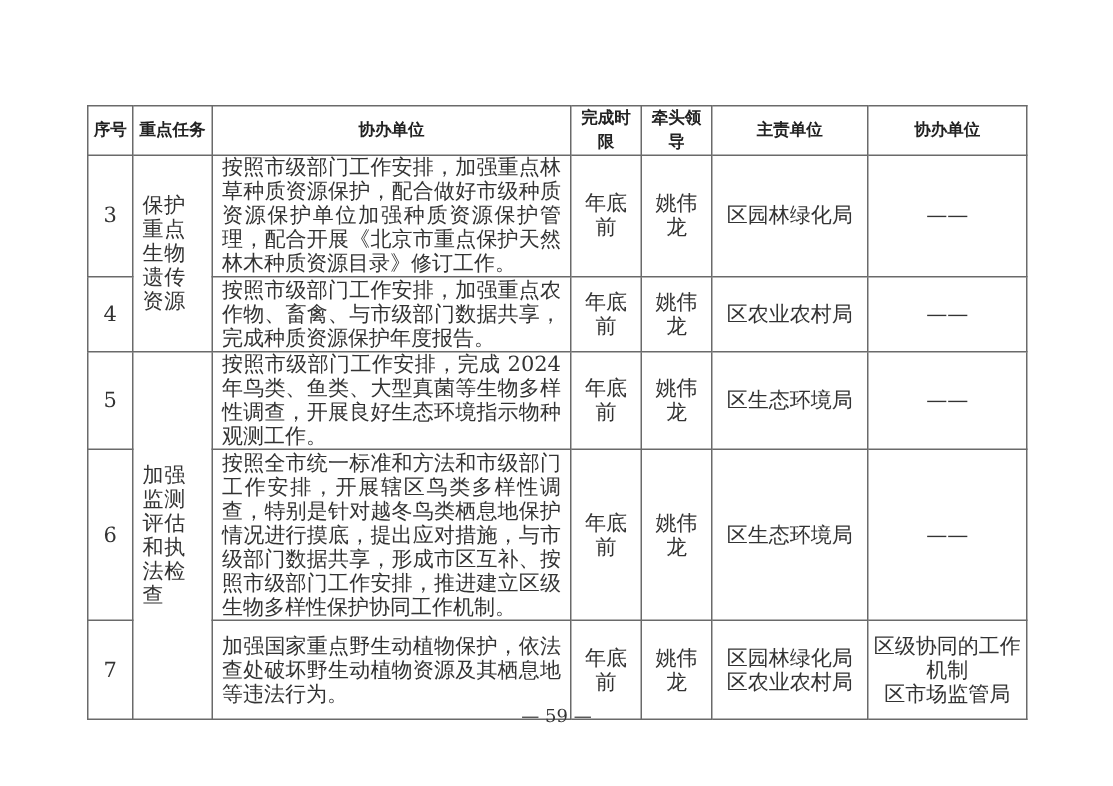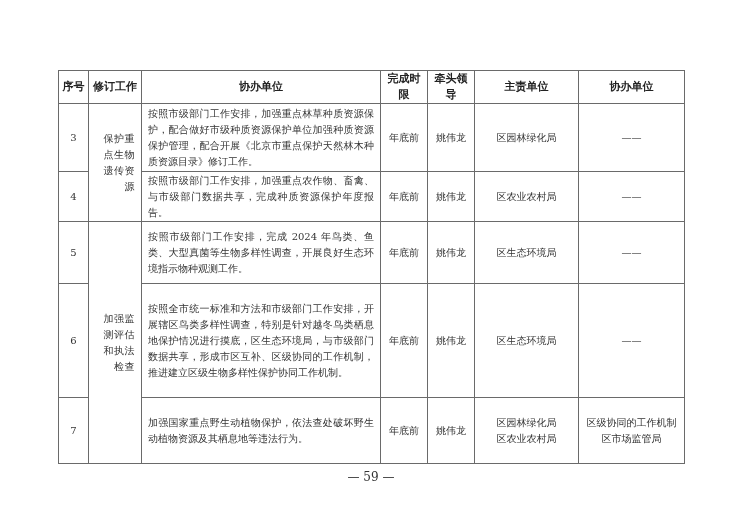--- a/index.html
+++ b/index.html
@@ -5,30 +5,30 @@
   html, body { margin: 0; padding: 0; background: #ffffff; }
   body { width: 742px; height: 524px; position: relative; overflow: hidden;
          font-family: "DejaVu Serif", "Liberation Serif", serif; color: #333; }
   table.doc {
     position: absolute; left: 58px; top: 70px;
     border-collapse: collapse; table-layout: fixed;
     width: 626px;
   }
   table.doc td, table.doc th {
     border: 1px solid #6a6a6a;
-    font-size: 10px; line-height: 16px;
+    font-size: 14px; line-height: 16px;
     text-align: center; vertical-align: middle;
     padding: 0 3px;
   }
   table.doc th {
     font-family: "DejaVu Sans", "Liberation Sans", sans-serif;
     font-weight: bold; color: #222; height: 21px; font-size: 11px;
   }
   table.doc td.measure { text-align: justify; padding: 0 6px; }
-  .task { display: inline-block; width: 40px; text-align: right; letter-spacing: 0.5px; font-family: Liberation Serif, serif; }
+  .task { display: inline-block; width: 40px; text-align: left; letter-spacing: 0.5px; }
   .multi span { display: block; }
   .page-no {
     position: absolute; top: 470px; left: 0; width: 742px;
     text-align: center; font-size: 12px; color: #333;
   }
 </style>
 </head>
 <body>
 
 <table class="doc">
@@ -37,21 +37,21 @@
     <col style="width:53px">
     <col style="width:239px">
     <col style="width:47px">
     <col style="width:47px">
     <col style="width:104px">
     <col style="width:106px">
   </colgroup>
   <thead>
     <tr>
       <th>序号</th>
-      <th>修订工作</th>
+      <th>重点任务</th>
       <th>协办单位</th>
       <th>完成时限</th>
       <th>牵头领导</th>
       <th>主责单位</th>
       <th>协办单位</th>
     </tr>
   </thead>
   <tbody>
     <tr style="height:68px">
       <td>3</td>
@@ -74,21 +74,21 @@
       <td>5</td>
       <td rowspan="3"><span class="task">加强监测评估和执法检查</span></td>
       <td class="measure">按照市级部门工作安排，完成 2024 年鸟类、鱼类、大型真菌等生物多样性调查，开展良好生态环境指示物种观测工作。</td>
       <td>年底前</td>
       <td>姚伟龙</td>
       <td>区生态环境局</td>
       <td>——</td>
     </tr>
     <tr style="height:114px">
       <td>6</td>
-      <td class="measure">按照全市统一标准和方法和市级部门工作安排，开展辖区鸟类多样性调查，特别是针对越冬鸟类栖息地保护情况进行摸底，区生态环境局，与市级部门数据共享，形成市区互补、区级协同的工作机制，推进建立区级生物多样性保护协同工作机制。</td>
+      <td class="measure">按照全市统一标准和方法和市级部门工作安排，开展辖区鸟类多样性调查，特别是针对越冬鸟类栖息地保护情况进行摸底，提出应对措施，与市级部门数据共享，形成市区互补、按照市级部门工作安排，推进建立区级生物多样性保护协同工作机制。</td>
       <td>年底前</td>
       <td>姚伟龙</td>
       <td>区生态环境局</td>
       <td>——</td>
     </tr>
     <tr style="height:66px">
       <td>7</td>
       <td class="measure">加强国家重点野生动植物保护，依法查处破坏野生动植物资源及其栖息地等违法行为。</td>
       <td>年底前</td>
       <td>姚伟龙</td>

